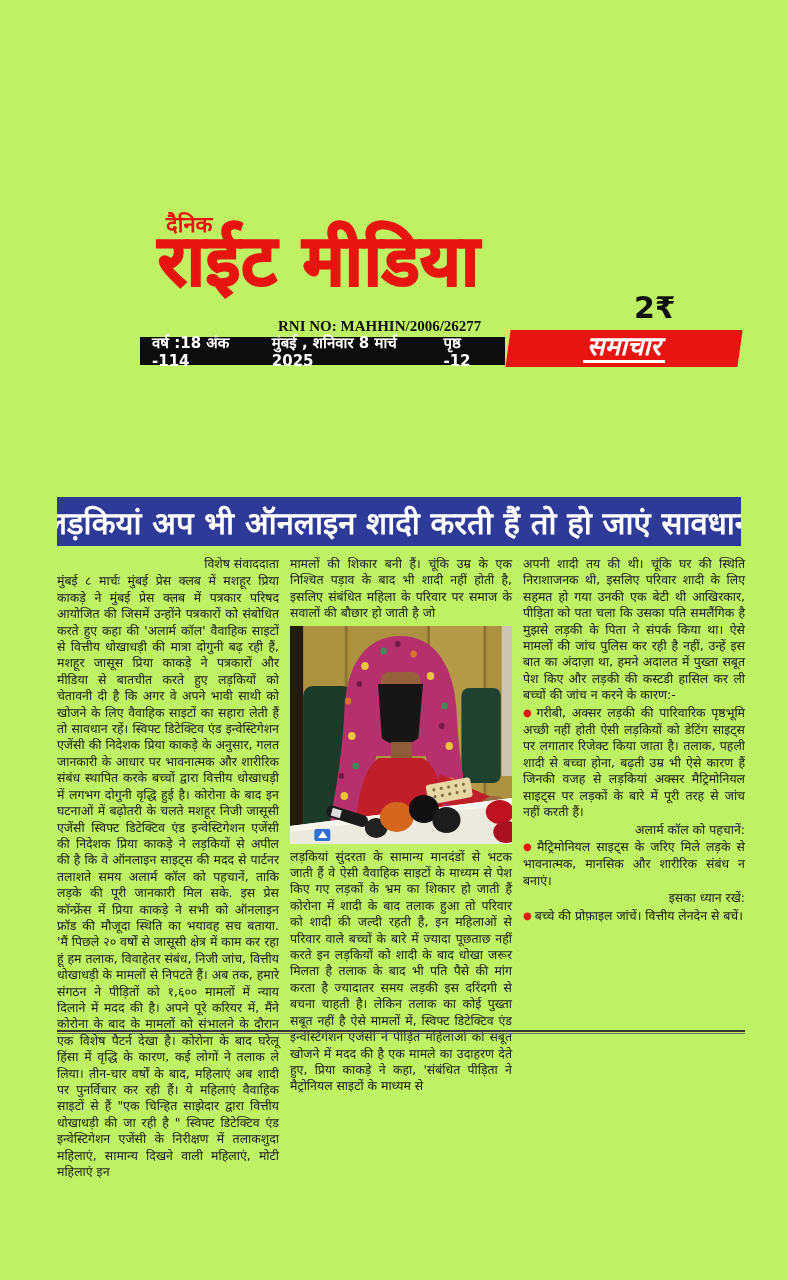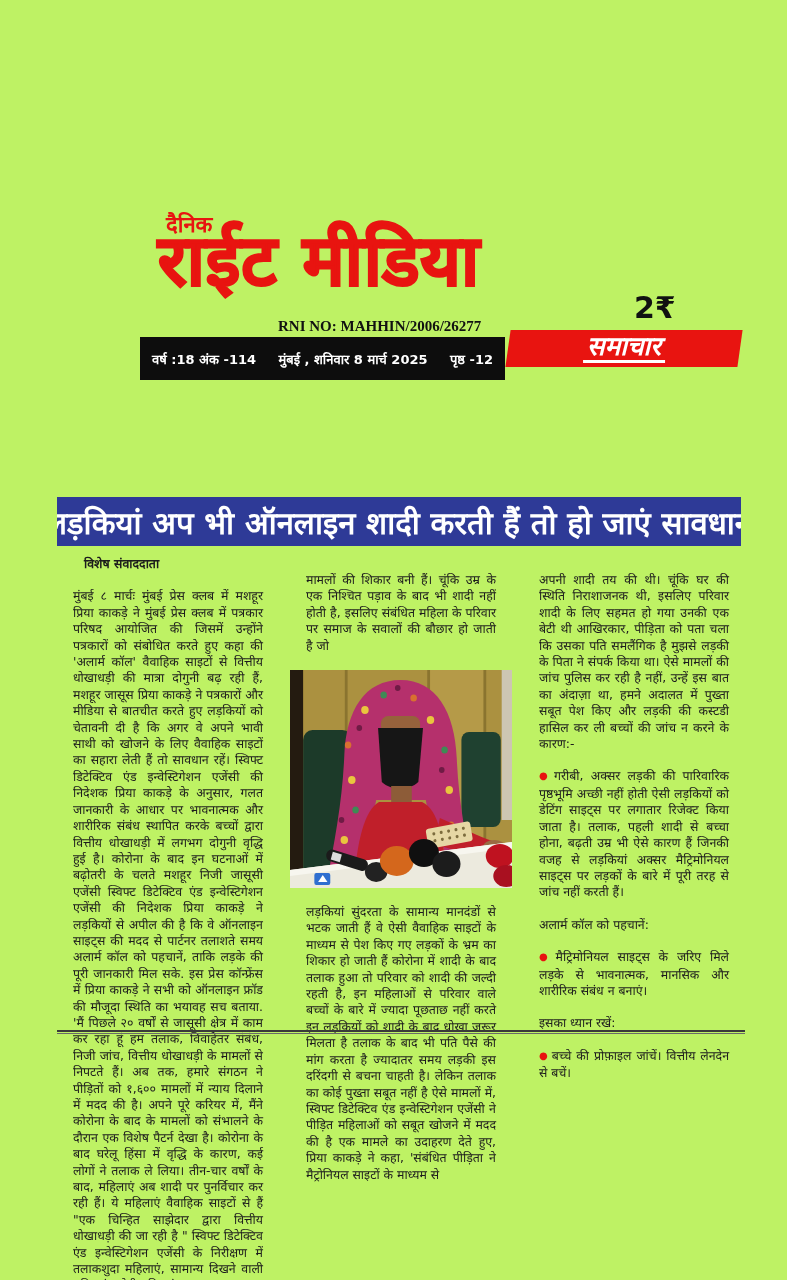--- a/index.html
+++ b/index.html
@@ -8,41 +8,41 @@
   .sheet { position:relative; width:787px; height:1280px; background:#bef264; overflow:hidden; }
 
   
   .edition { position:absolute; left:166px; top:208px; font-size:22px; font-weight:700; color:#e81410; }
   .logo { position:absolute; left:158px; top:226px; width:486px; font-size:70px; line-height:1.0;
           font-weight:700; color:#e81410; letter-spacing:1px; -webkit-text-stroke:2px #e81410;
           white-space:nowrap; }
   .price { position:absolute; left:634px; top:290px; font-size:30px; font-weight:900; color:#111; }
   .rni { position:absolute; left:278px; top:318px; width:290px; 
          font-family:"Liberation Serif", serif; font-weight:700; font-size:15px; color:#111; }
-  .datebar { position:absolute; left:140px; top:337px; width:365px; height:43px; background:#0d0d0d;
+  .datebar { position:absolute; left:140px; top:337px; width:365px; height:28px; background:#0d0d0d;
              color:#fff; display:flex; justify-content:space-between; align-items:center;
-             padding:0 12px; font-size:13px; font-weight:700; }
+             padding:0 12px; font-size:15px; font-weight:700; }
   .badge { position:absolute; left:508px; top:330px; width:232px; height:37px; background:#e81410;
            transform:skewX(-8deg); display:flex; align-items:center; justify-content:center; }
   .badge span { transform:skewX(8deg); color:#fff; font-style:italic; font-weight:900;
                 font-size:26px; border-bottom:3px solid #fff; line-height:1.05; padding:0 4px; }
 
   
   .headline { position:absolute; left:57px; top:497px; width:684px; height:49px; background:#2e3a97;
               display:flex; align-items:center; justify-content:center; overflow:hidden; }
   .headline span { color:#fff; font-weight:700; font-size:31px; white-space:nowrap; }
 
   
   .cols { position:absolute; left:57px; top:556px; width:688px; display:grid;
           grid-template-columns:222px 222px 222px; column-gap:11px; }
   .col { font-size:12.4px; line-height:16.4px; color:#1c1c1c; text-align:justify; }
-  .byline { font-weight:700; margin-bottom:1px; text-align:left;margin-left:27px; }
-  .col p { margin:16px; }
+  .byline { font-weight:400; margin-bottom:1px; text-align:right; }
+  .col p { margin:0; }
   .col3 p { margin-bottom:1px; }
-  .subhead { text-align:left; }
+  .subhead { text-align:right; }
   .dot { color:#e81410; font-size:10px; margin-right:3px; position:relative; top:-1px; }
 
   
   .photo { display:block; width:222px; height:218px; margin:4px 0 5px 0; }
   .photo svg { display:block; width:100%; height:100%; }
 
   
   .endrule { position:absolute; left:57px; top:1030px; width:688px; height:4px;
              border-top:2px solid #3a3a3a; border-bottom:1px solid #6a6a6a; }
 </style>

